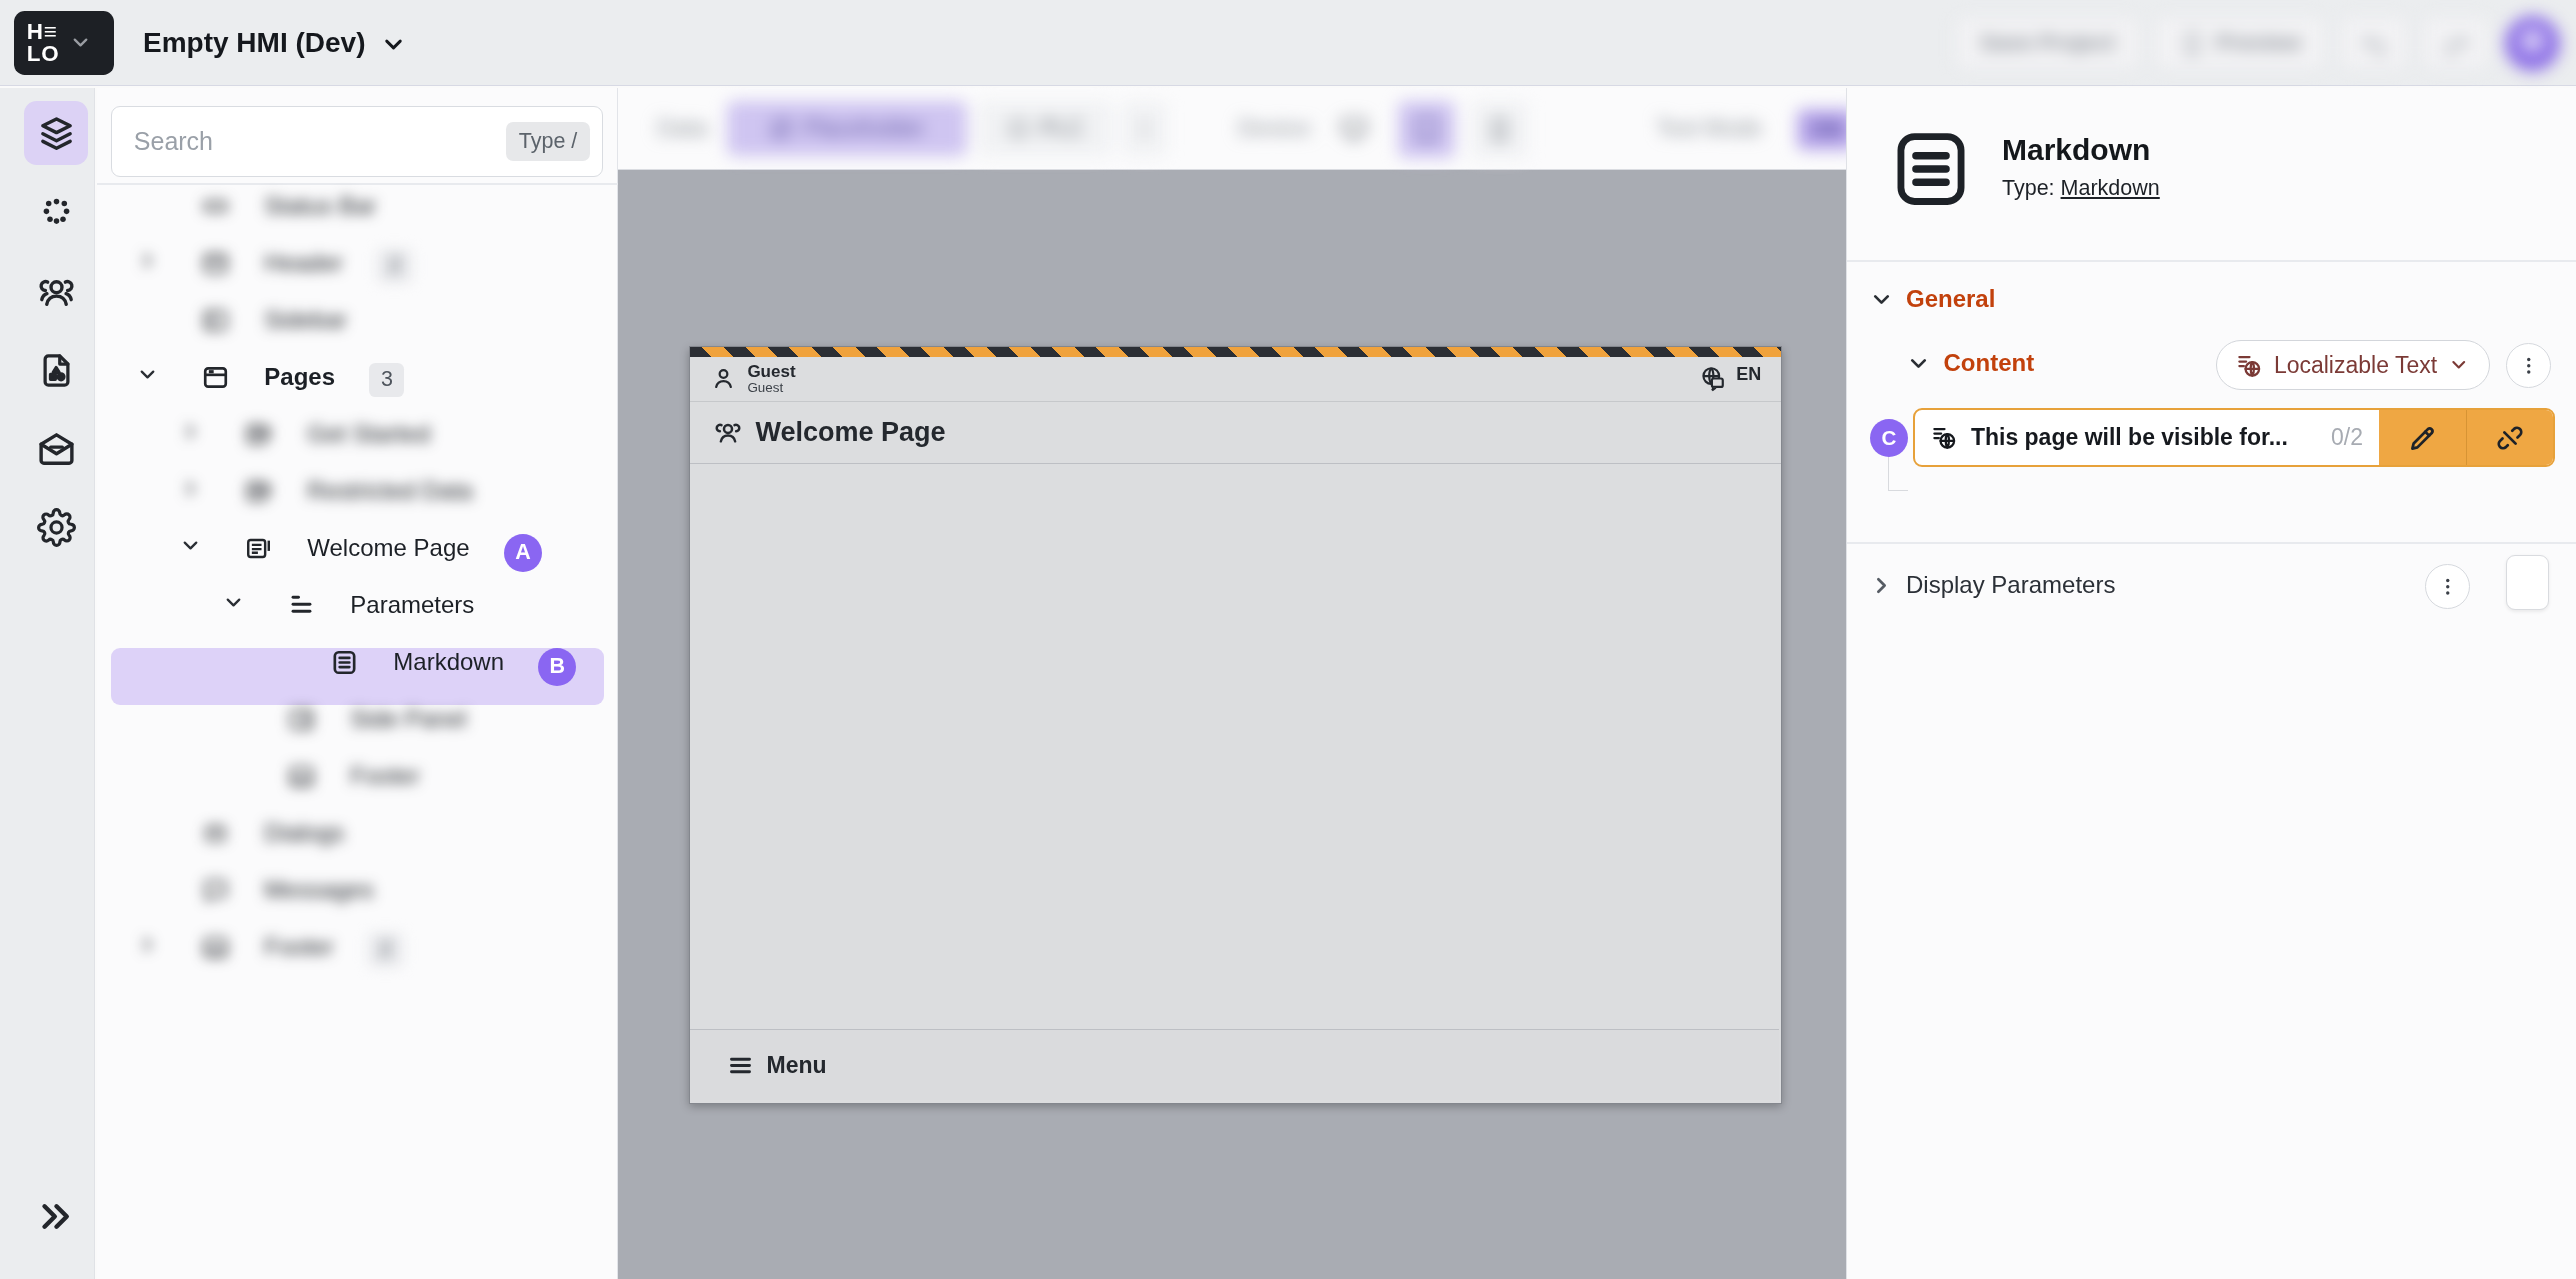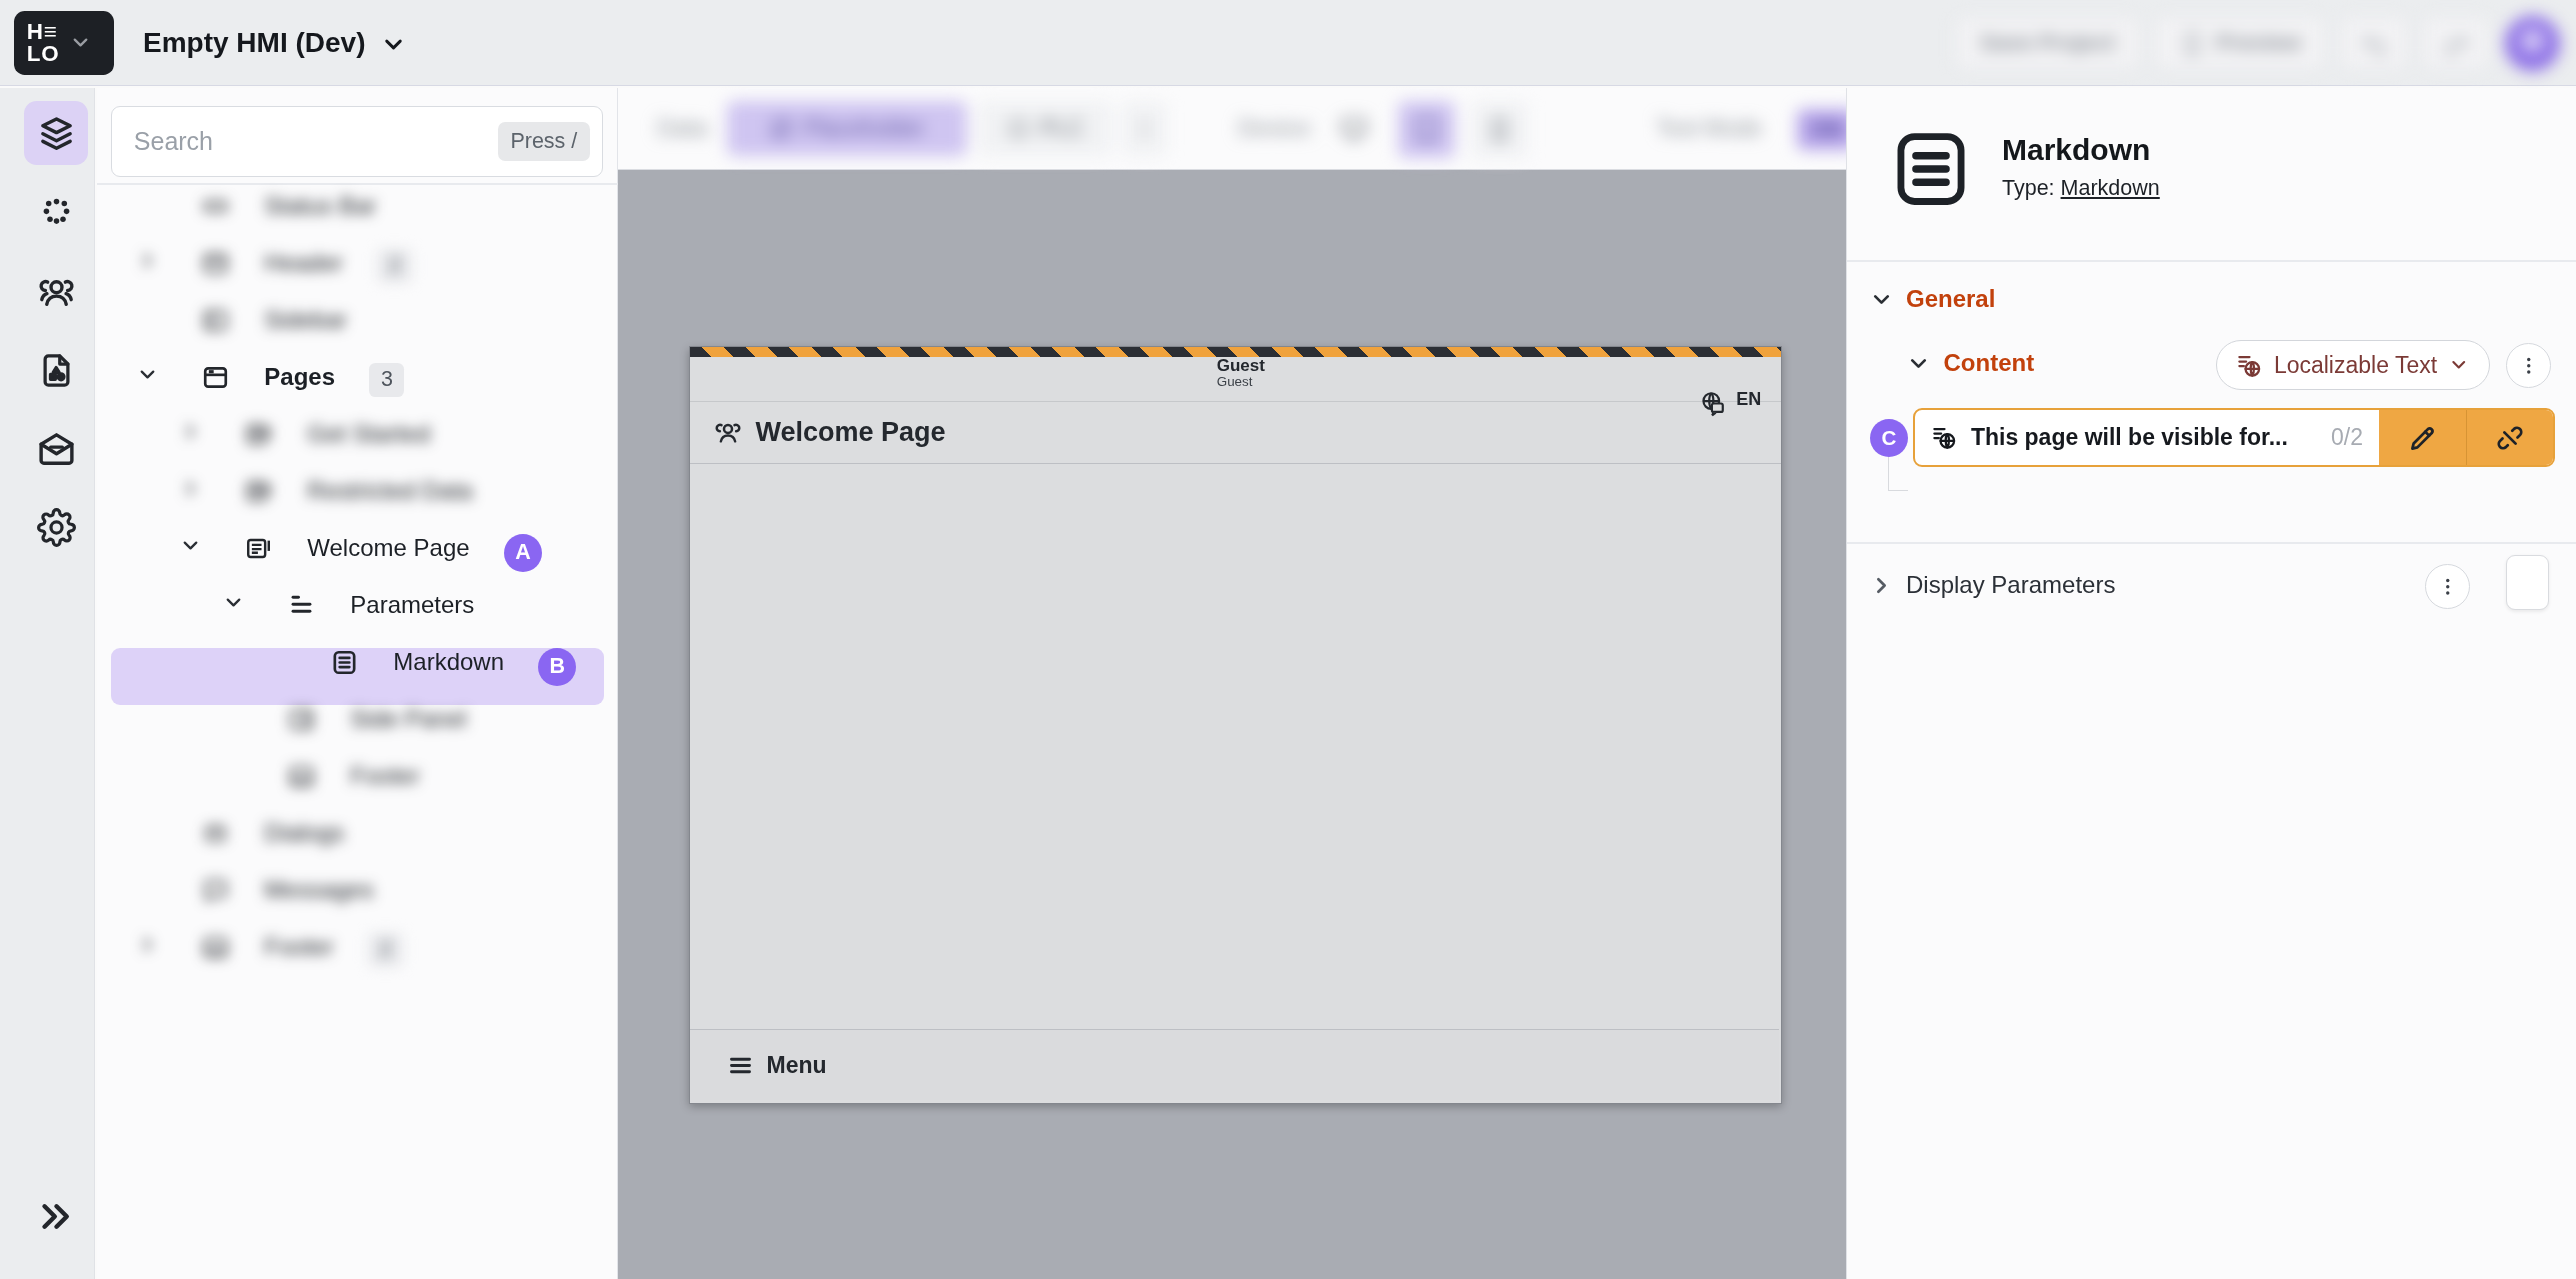--- a/index.html
+++ b/index.html
@@ -68,21 +68,21 @@
   .ct-light { background:#f1f2f4; color:#6e747c; }
   .ct-tile { position:absolute; top:12.5px; width:57px; height:57px; border-radius:8px;
     display:flex; align-items:center; justify-content:center; color:#6e747c; cursor:pointer; }
   .ct-on { position:absolute; top:20.6px; height:41px; border-radius:7.2px; background:#b7a6ea; color:#51489b;
     font-size:20.6px; font-weight:bold; display:flex; align-items:center; justify-content:center; padding:0 14.3px; cursor:pointer; }
 
   
   .preview { position:absolute; left:72px; top:258px; width:1093px; height:758px; background:#dcdddf;
     border:1.8px solid #84878e; box-shadow:0 2.7px 9px rgba(0,0,0,.28); }
   .hazard { height:9.8px; background:repeating-linear-gradient(45deg, #2b2e34 0 15px, #f0a23c 15px 31px); }
-  .pv-status { height:45px; border-bottom:0.9px solid #c6c8cb; display:flex; align-items:center; padding:0 19.7px; color:#25292f;flex-direction:column; }
+  .pv-status { height:45px; border-bottom:0.9px solid #c6c8cb; display:flex; align-items:center; padding:0 19.7px; color:#25292f; }
   .pv-user { margin-left:10.7px; line-height:1.05; }
   .pv-user .n { font-size:17px; font-weight:bold; color:#24282e; }
   .pv-user .r { font-size:13.4px; color:#3c4148; }
   .pv-lang { margin-left:auto; display:flex; align-items:flex-start; gap:9px; font-size:18px; font-weight:bold; color:#24282e; cursor:pointer; }
   .pv-header { height:62px; border-bottom:1.8px solid #bdbfc4; display:flex; align-items:center; gap:12.5px;
     padding:0 23px; font-size:27px; font-weight:bold; color:#24282e; }
   .pv-content { position:absolute; left:14.3px; top:134px; width:1064px; height:528px; background:#d6d7da;
     border:1.8px solid #989ba2; border-radius:2.7px; padding:21.5px 23px; }
   .pv-content p { font-size:19px; color:#262b33; }
   .pv-footer { position:absolute; left:0; top:682px; width:1089px; height:71px; background:#dadbdd;
@@ -225,21 +225,21 @@
     <svg width="41" height="41" viewBox="0 0 24 24" fill="none" stroke="currentColor" stroke-width="2.6" stroke-linecap="round" stroke-linejoin="round">
       <path d="M5 6l6 6-6 6"></path>
         <path d="M12 6l6 6-6 6"></path>
       </svg>
   </div>
 </div>
 
 <div class="explorer">
   <div class="search-box">
     <span class="search-ph">Search</span>
-    <span class="search-kbd">Press /</span>
+    <span class="search-kbd">Type /</span>
   </div>
   <div class="explorer-div"></div>
 
   <div class="tree">
 
     <div class="trow lvl0 fuzz">
       <span class="caret"></span>
       <span class="ticon">
           <svg width="29" height="29" viewBox="0 0 24 24" fill="none" stroke="currentColor" stroke-width="2">
             <rect x="3.5" y="8" width="17" height="7.5" rx="1.8"></rect>

